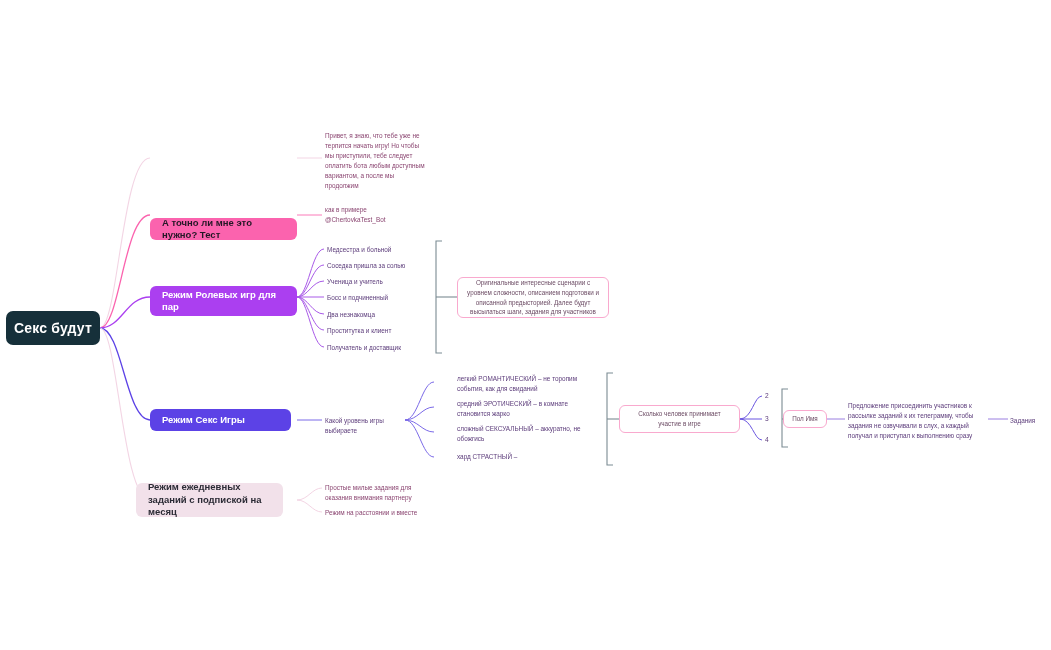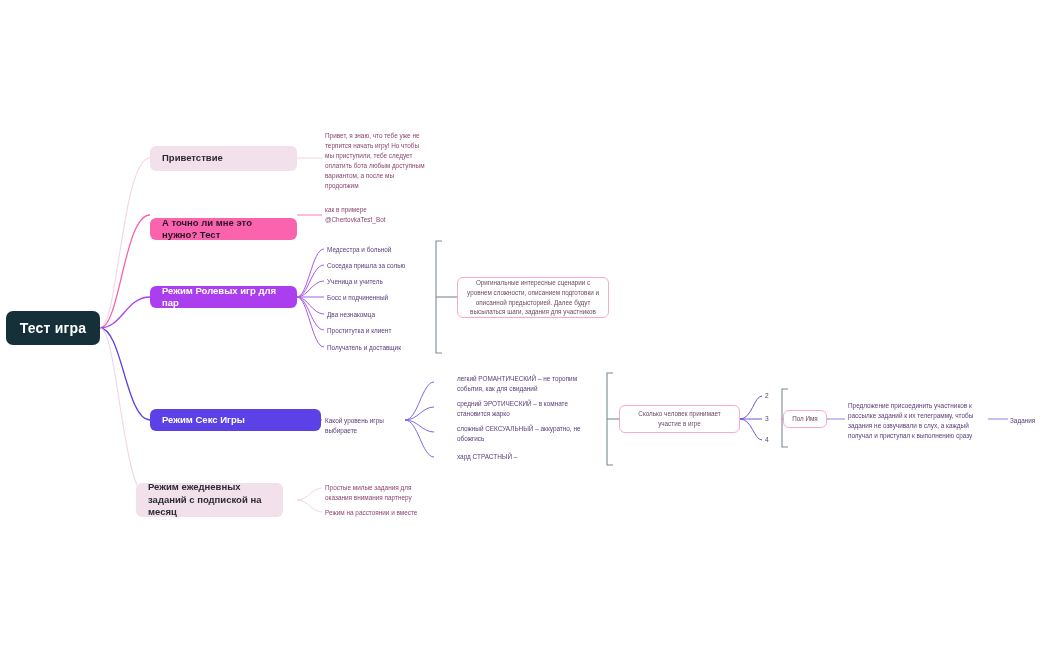--- a/index.html
+++ b/index.html
@@ -23,22 +23,22 @@
     color:#ffffff;font-size:14px;font-weight:700;letter-spacing:.2px;
   }
 
   
   .l1{
     border-radius:6px;display:flex;align-items:center;
     padding:0 12px;font-size:9.5px;font-weight:700;line-height:1.3;
   }
   .l1.greeting{left:150px;top:146px;width:147px;height:25px;background:#f2e1ea;color:#2b2b35;}
   .l1.test{left:150px;top:218px;width:147px;height:22px;background:#fb63ae;color:#241726;}
-  .l1.roleplay{left:150px;top:286px;width:147px;height:22px;background:#ab3ff0;color:#ffffff;}
-  .l1.sexgame{left:150px;top:409px;width:171px;height:22px;background:#5c42e6;color:#ffffff;}
+  .l1.roleplay{left:150px;top:286px;width:147px;height:30px;background:#ab3ff0;color:#ffffff;}
+  .l1.sexgame{left:150px;top:409px;width:141px;height:22px;background:#5c42e6;color:#ffffff;}
   .l1.daily{left:136px;top:483px;width:147px;height:34px;background:#f2e1ea;color:#2b2b35;
             align-items:center;}
 
   
   .leaf{position:absolute;font-size:6.4px;color:#5d4a63;line-height:1.55;box-sizing:border-box;}
   .leaf.purple{color:#5b3b7a;}
   .leaf.pinktxt{color:#8a4470;}
 
   
   .pinkbox{
@@ -97,26 +97,23 @@
     <path d="M782,419 L793,419" fill="none" stroke="#7b8b93" stroke-width="1.1"></path>
 
     <path d="M827,419 L845,419" fill="none" stroke="#9a7fe0" stroke-width="1"></path>
     <path d="M988,419 L1008,419" fill="none" stroke="#9a7fe0" stroke-width="1"></path>
 
     <path d="M297,500 C308,500 312,488 322,488" fill="none" stroke="#f3d5e4" stroke-width="1"></path>
     <path d="M297,500 C308,500 312,512 322,512" fill="none" stroke="#f3d5e4" stroke-width="1"></path>
   </svg>
 
   <div class="node root">
-    <span>Тест игра</span>
+    <span>Секс будут</span>
   </div>
 
-  <div class="node l1 greeting">
-    <span>Приветствие</span>
-  </div>
 
   <div class="node l1 test">
     <span>А точно ли мне это нужно? Тест</span>
   </div>
 
   <div class="node l1 roleplay">
     <span>Режим Ролевых игр для пар</span>
   </div>
 
   <div class="node l1 sexgame">

